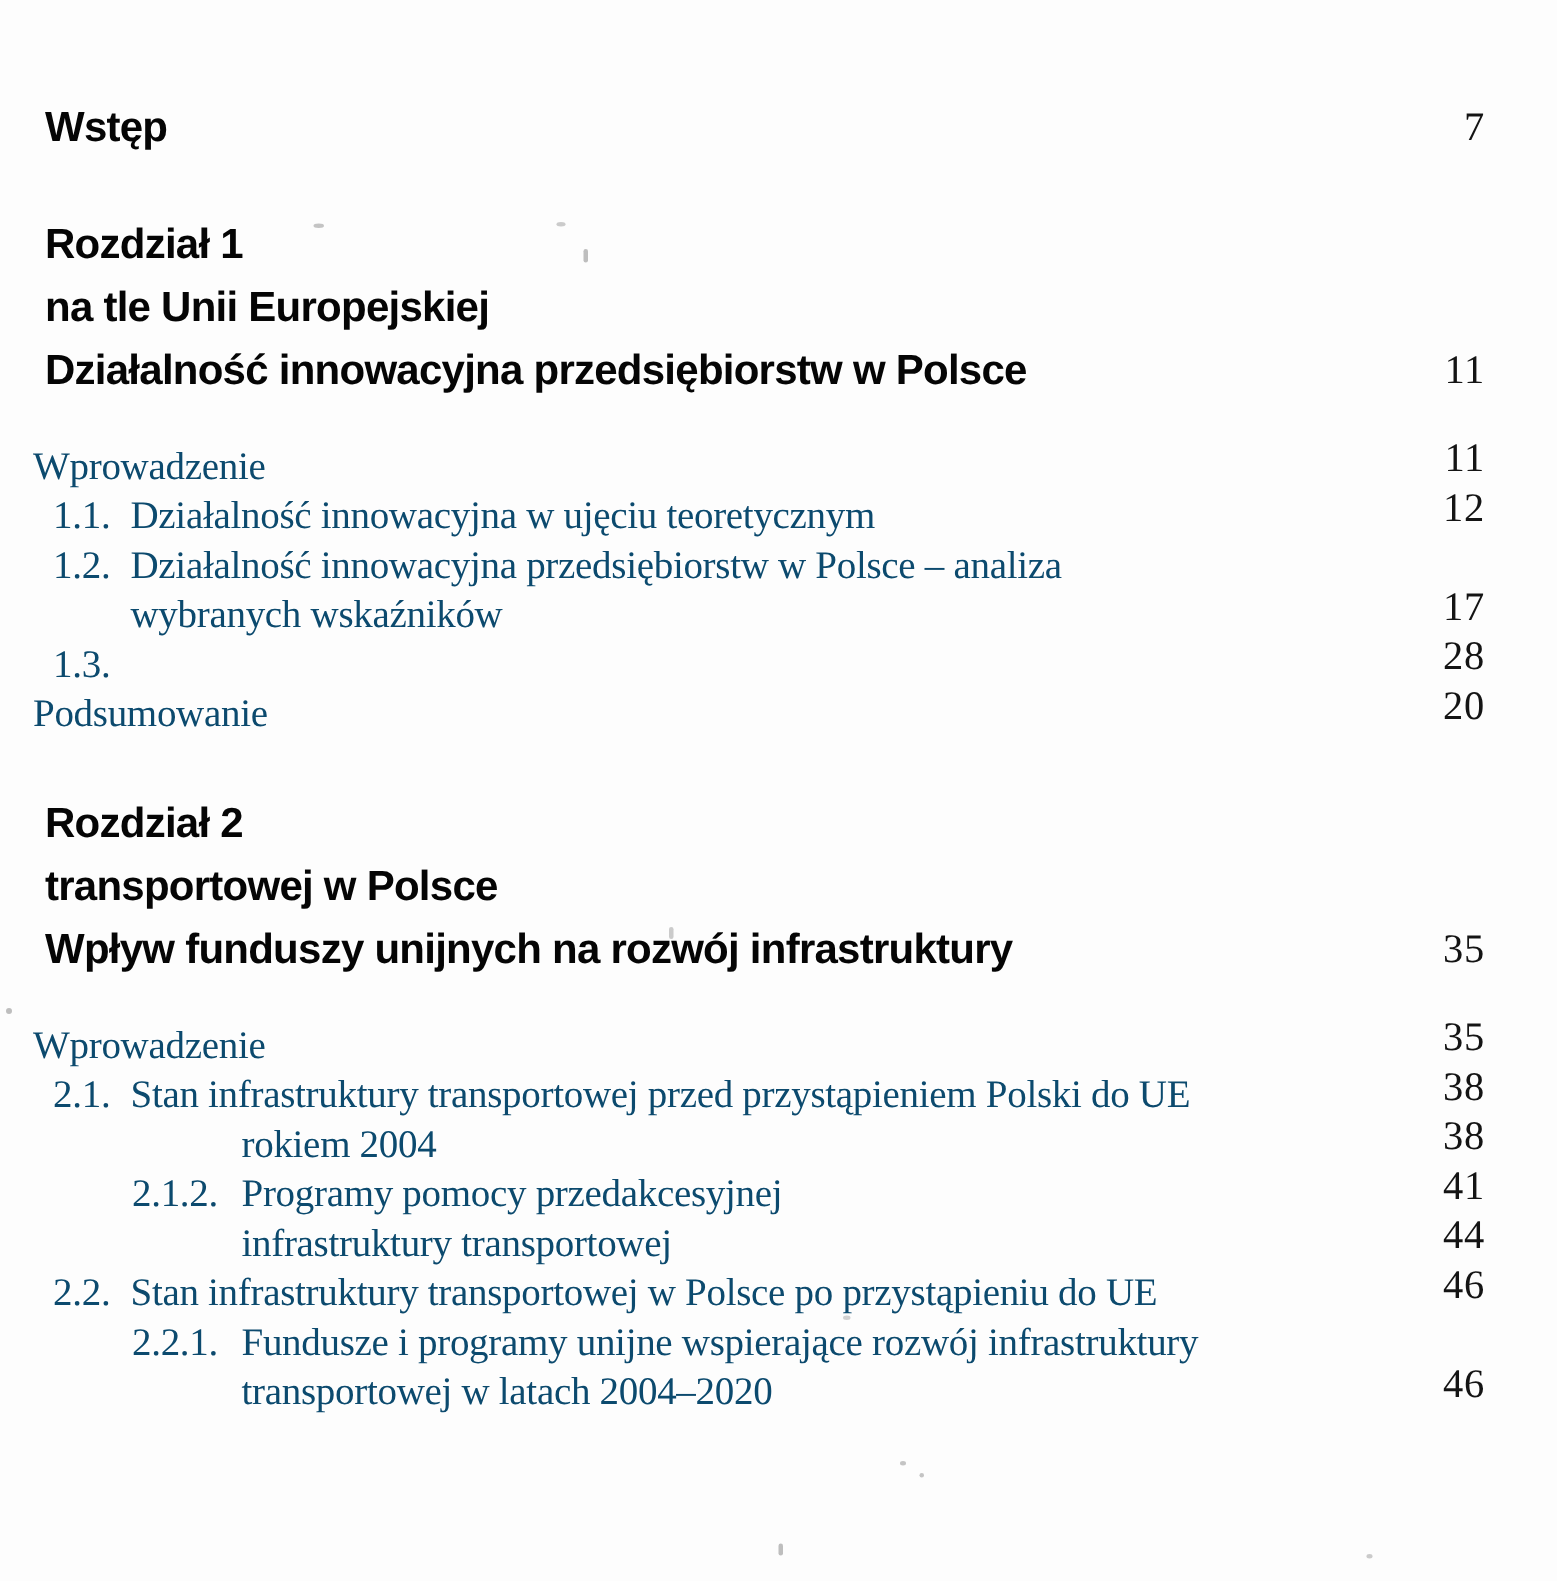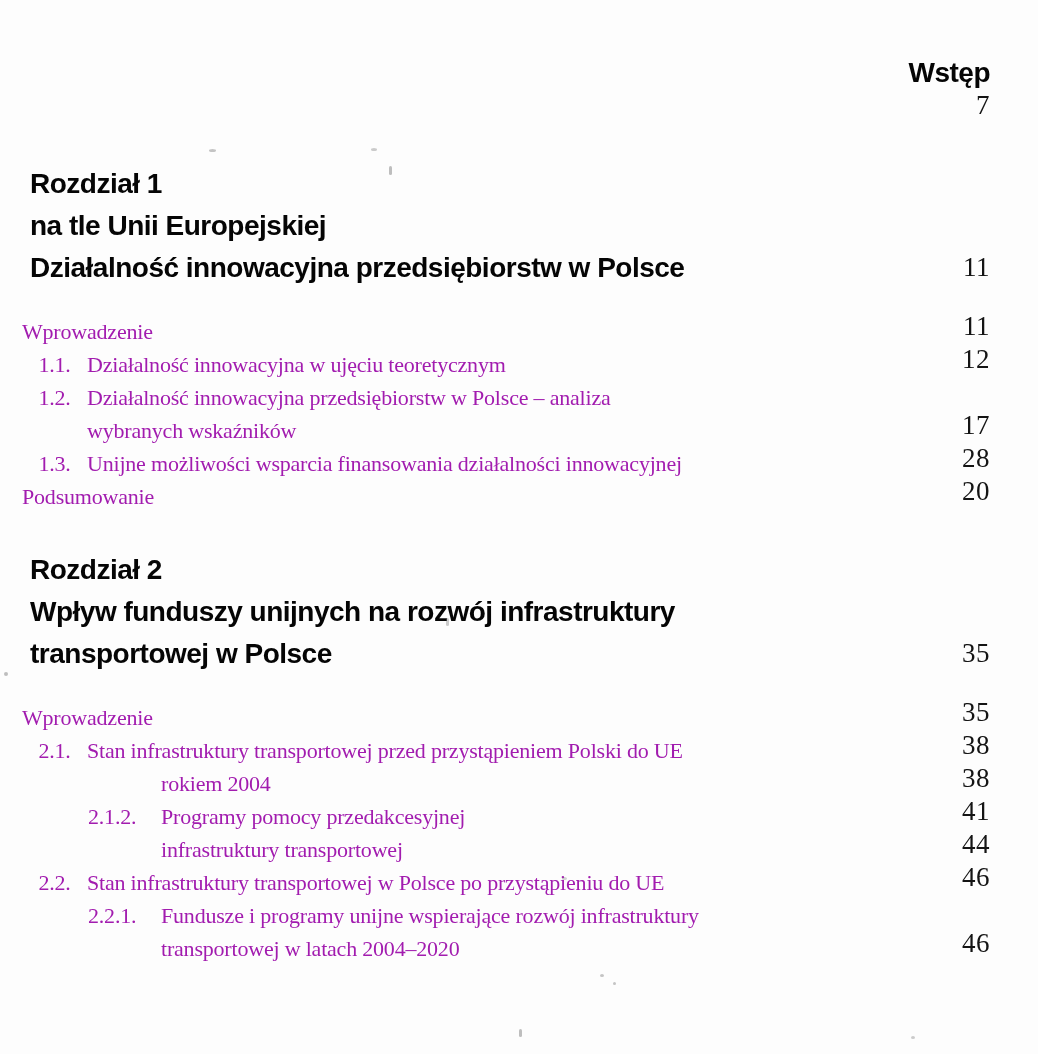--- a/index.html
+++ b/index.html
@@ -43,30 +43,30 @@
   .row--section .title {
     font-family: "Liberation Sans", "DejaVu Sans", sans-serif;
     font-weight: 700;
     font-size: 28px;
     line-height: 42px;
     letter-spacing: -0.5px;
     color: #050505;
     margin-left: 8px;
   }
   .row--section { margin-top: 36px; }
-  .row--section.row--first { margin-top: 4px; flex-direction: column; }
+  .row--section.row--first { margin-top: 16px; }
 
   
   .row--plain .title,
   .row--n1 .title,
   .row--n2 .title {
-    font-size: 22px;
+    font-size: 26px;
     line-height: 33px;
     letter-spacing: -0.2px;
-    color: #a21caf;
+    color: #0c4a6e;
   }
   .row--afterchapter { margin-top: 26px; }
 
   .line { white-space: nowrap; }
 
   
   .row--n1 .line--first { display: flex; text-align: center; }
   .row--n1 .num { flex: 0 0 65px; }
   .row--n1 .line--cont { padding-left: 65px; }
 
@@ -133,36 +133,35 @@
             <span class="txt">Działalność innowacyjna przedsiębiorstw w Polsce – analiza</span>
           </div>
           <div class="line line--cont">wybranych wskaźników</div>
         </div>
         <div class="pagenum">17</div>
       </div>
       <div class="row row--n1">
         <div class="title">
           <div class="line line--first">
             <span class="num">1.3.</span>
-            <span class="txt">Unijne możliwości wsparcia finansowania działalności innowacyjnej</span>
           </div>
         </div>
         <div class="pagenum">28</div>
       </div>
       <div class="row row--plain">
         <div class="title">
           <div class="line line--first">Podsumowanie</div>
         </div>
         <div class="pagenum">20</div>
       </div>
       <div class="row row--section">
         <div class="title">
           <div class="line line--first">Rozdział 2</div>
+          <div class="line line--cont">transportowej w Polsce</div>
           <div class="line line--cont">Wpływ funduszy unijnych na rozwój infrastruktury</div>
-          <div class="line line--cont">transportowej w Polsce</div>
         </div>
         <div class="pagenum">35</div>
       </div>
       <div class="row row--plain row--afterchapter">
         <div class="title">
           <div class="line line--first">Wprowadzenie</div>
         </div>
         <div class="pagenum">35</div>
       </div>
       <div class="row row--n1">

